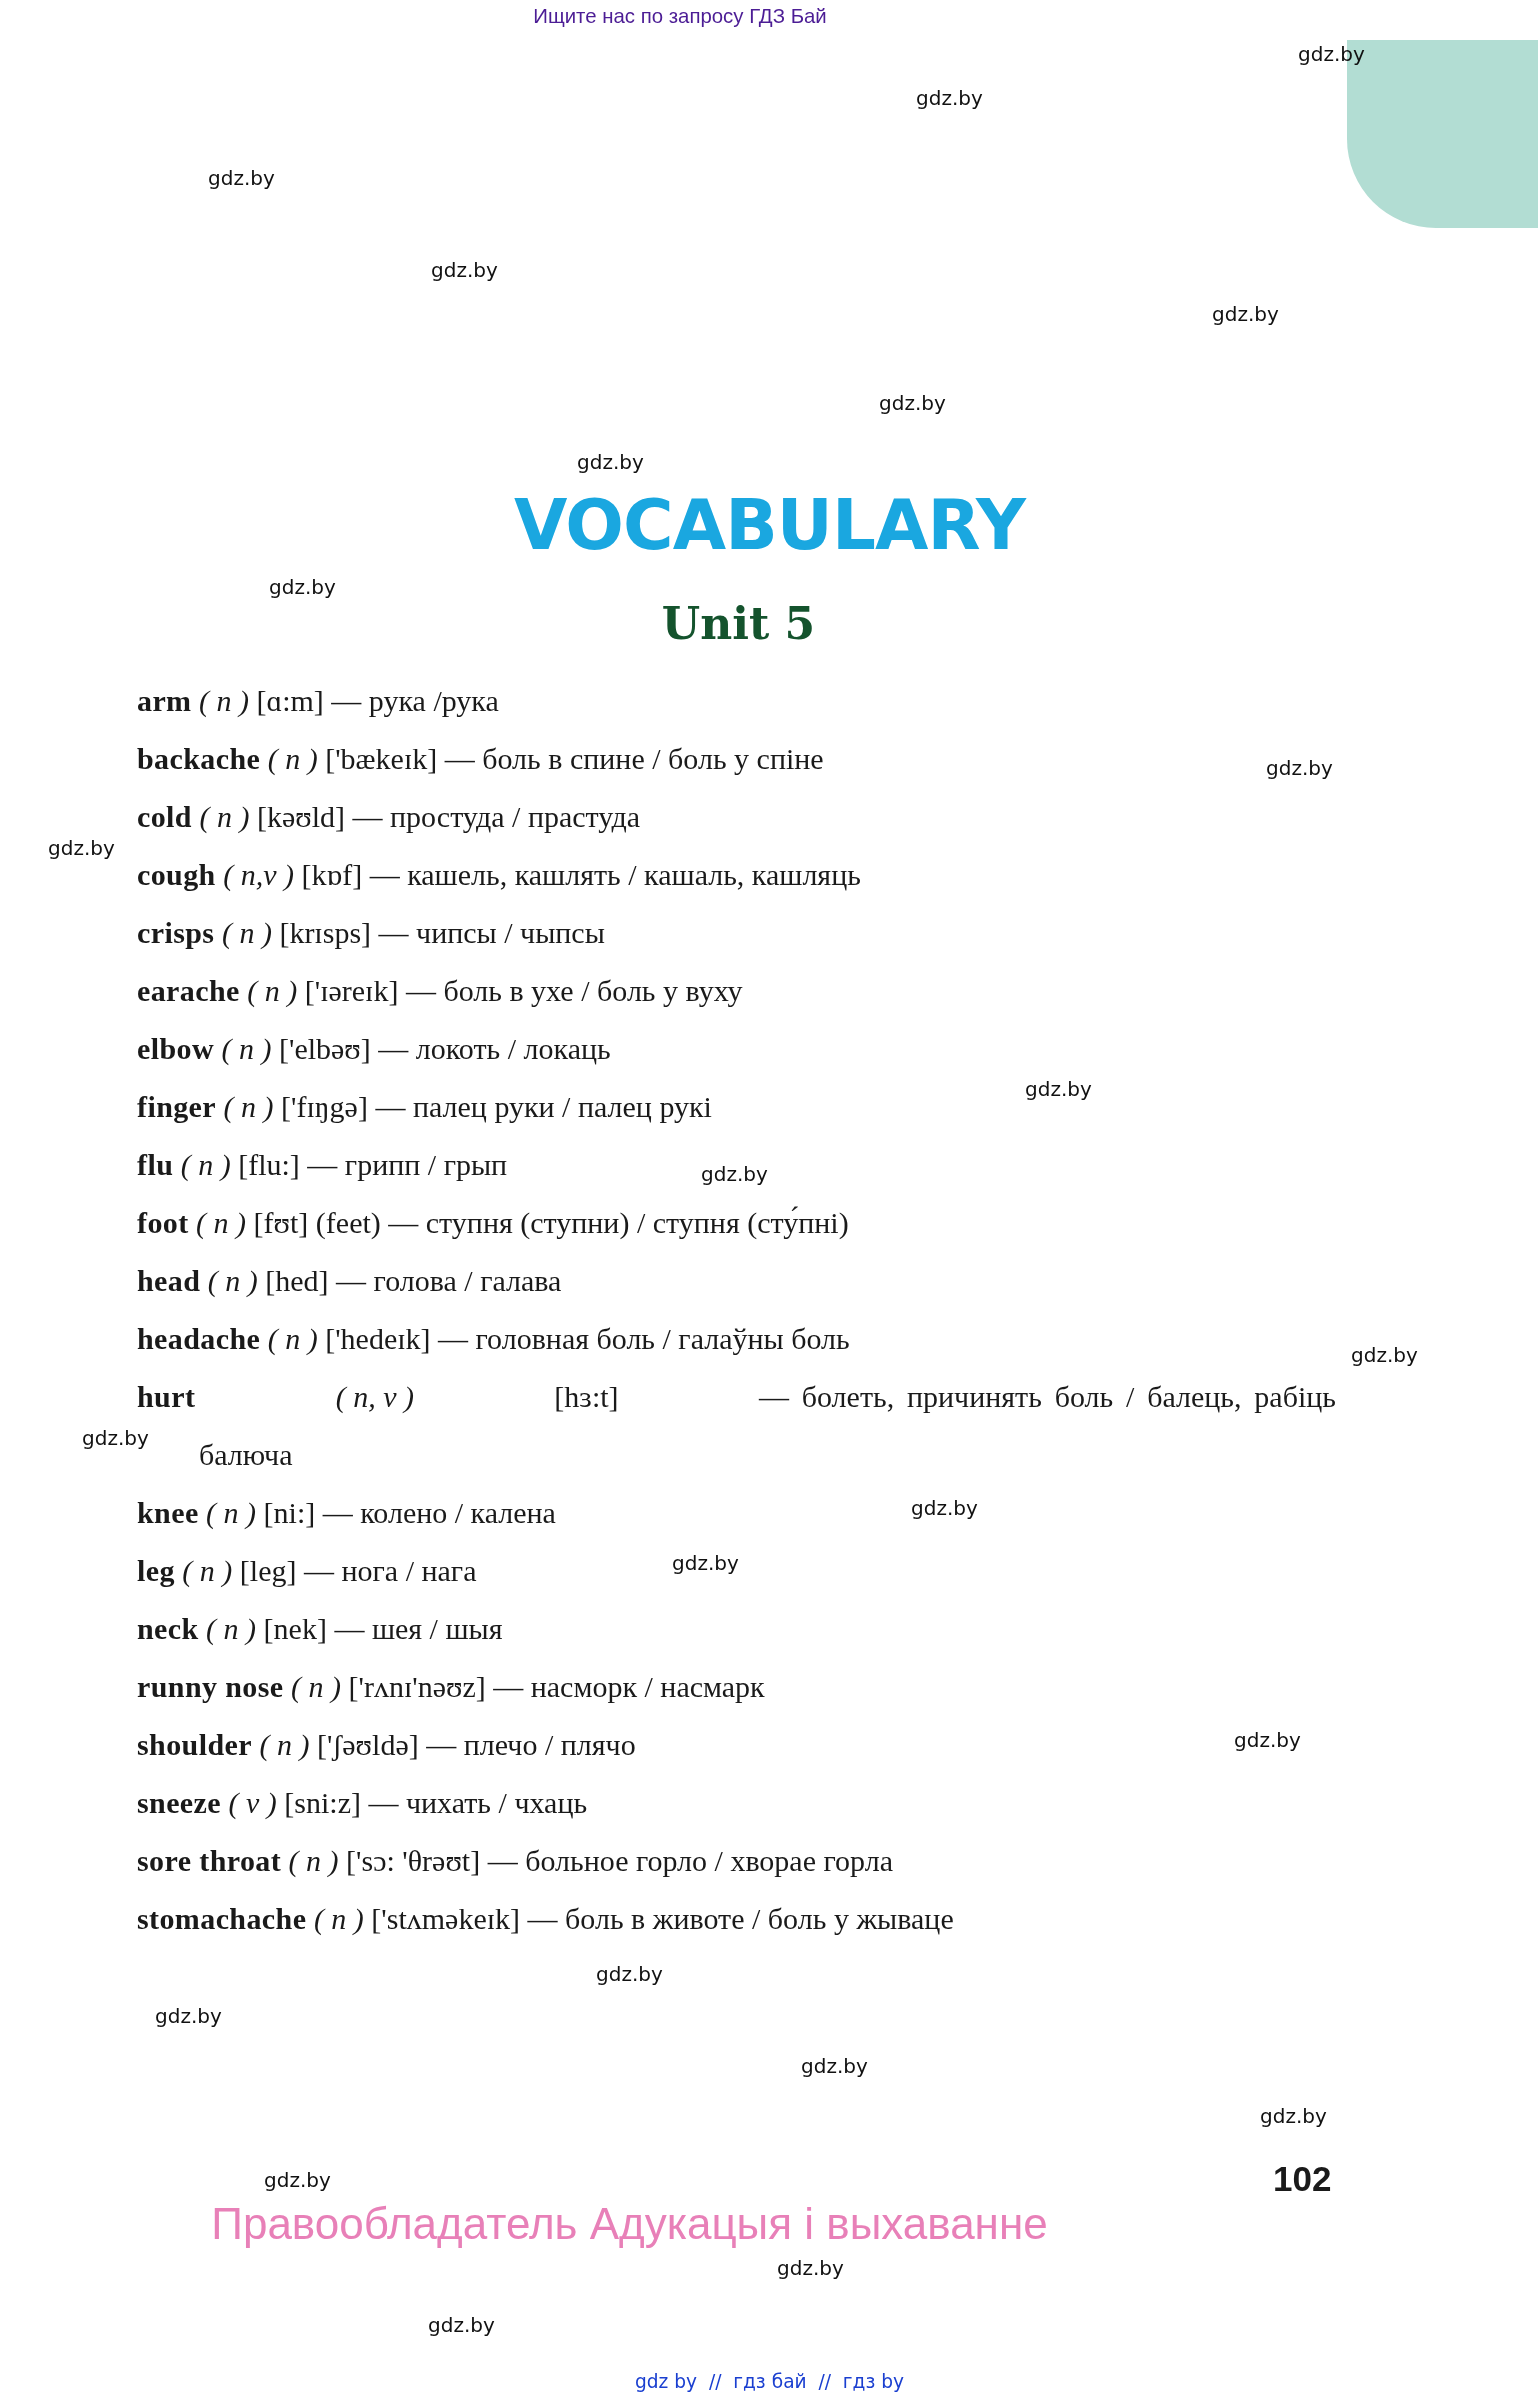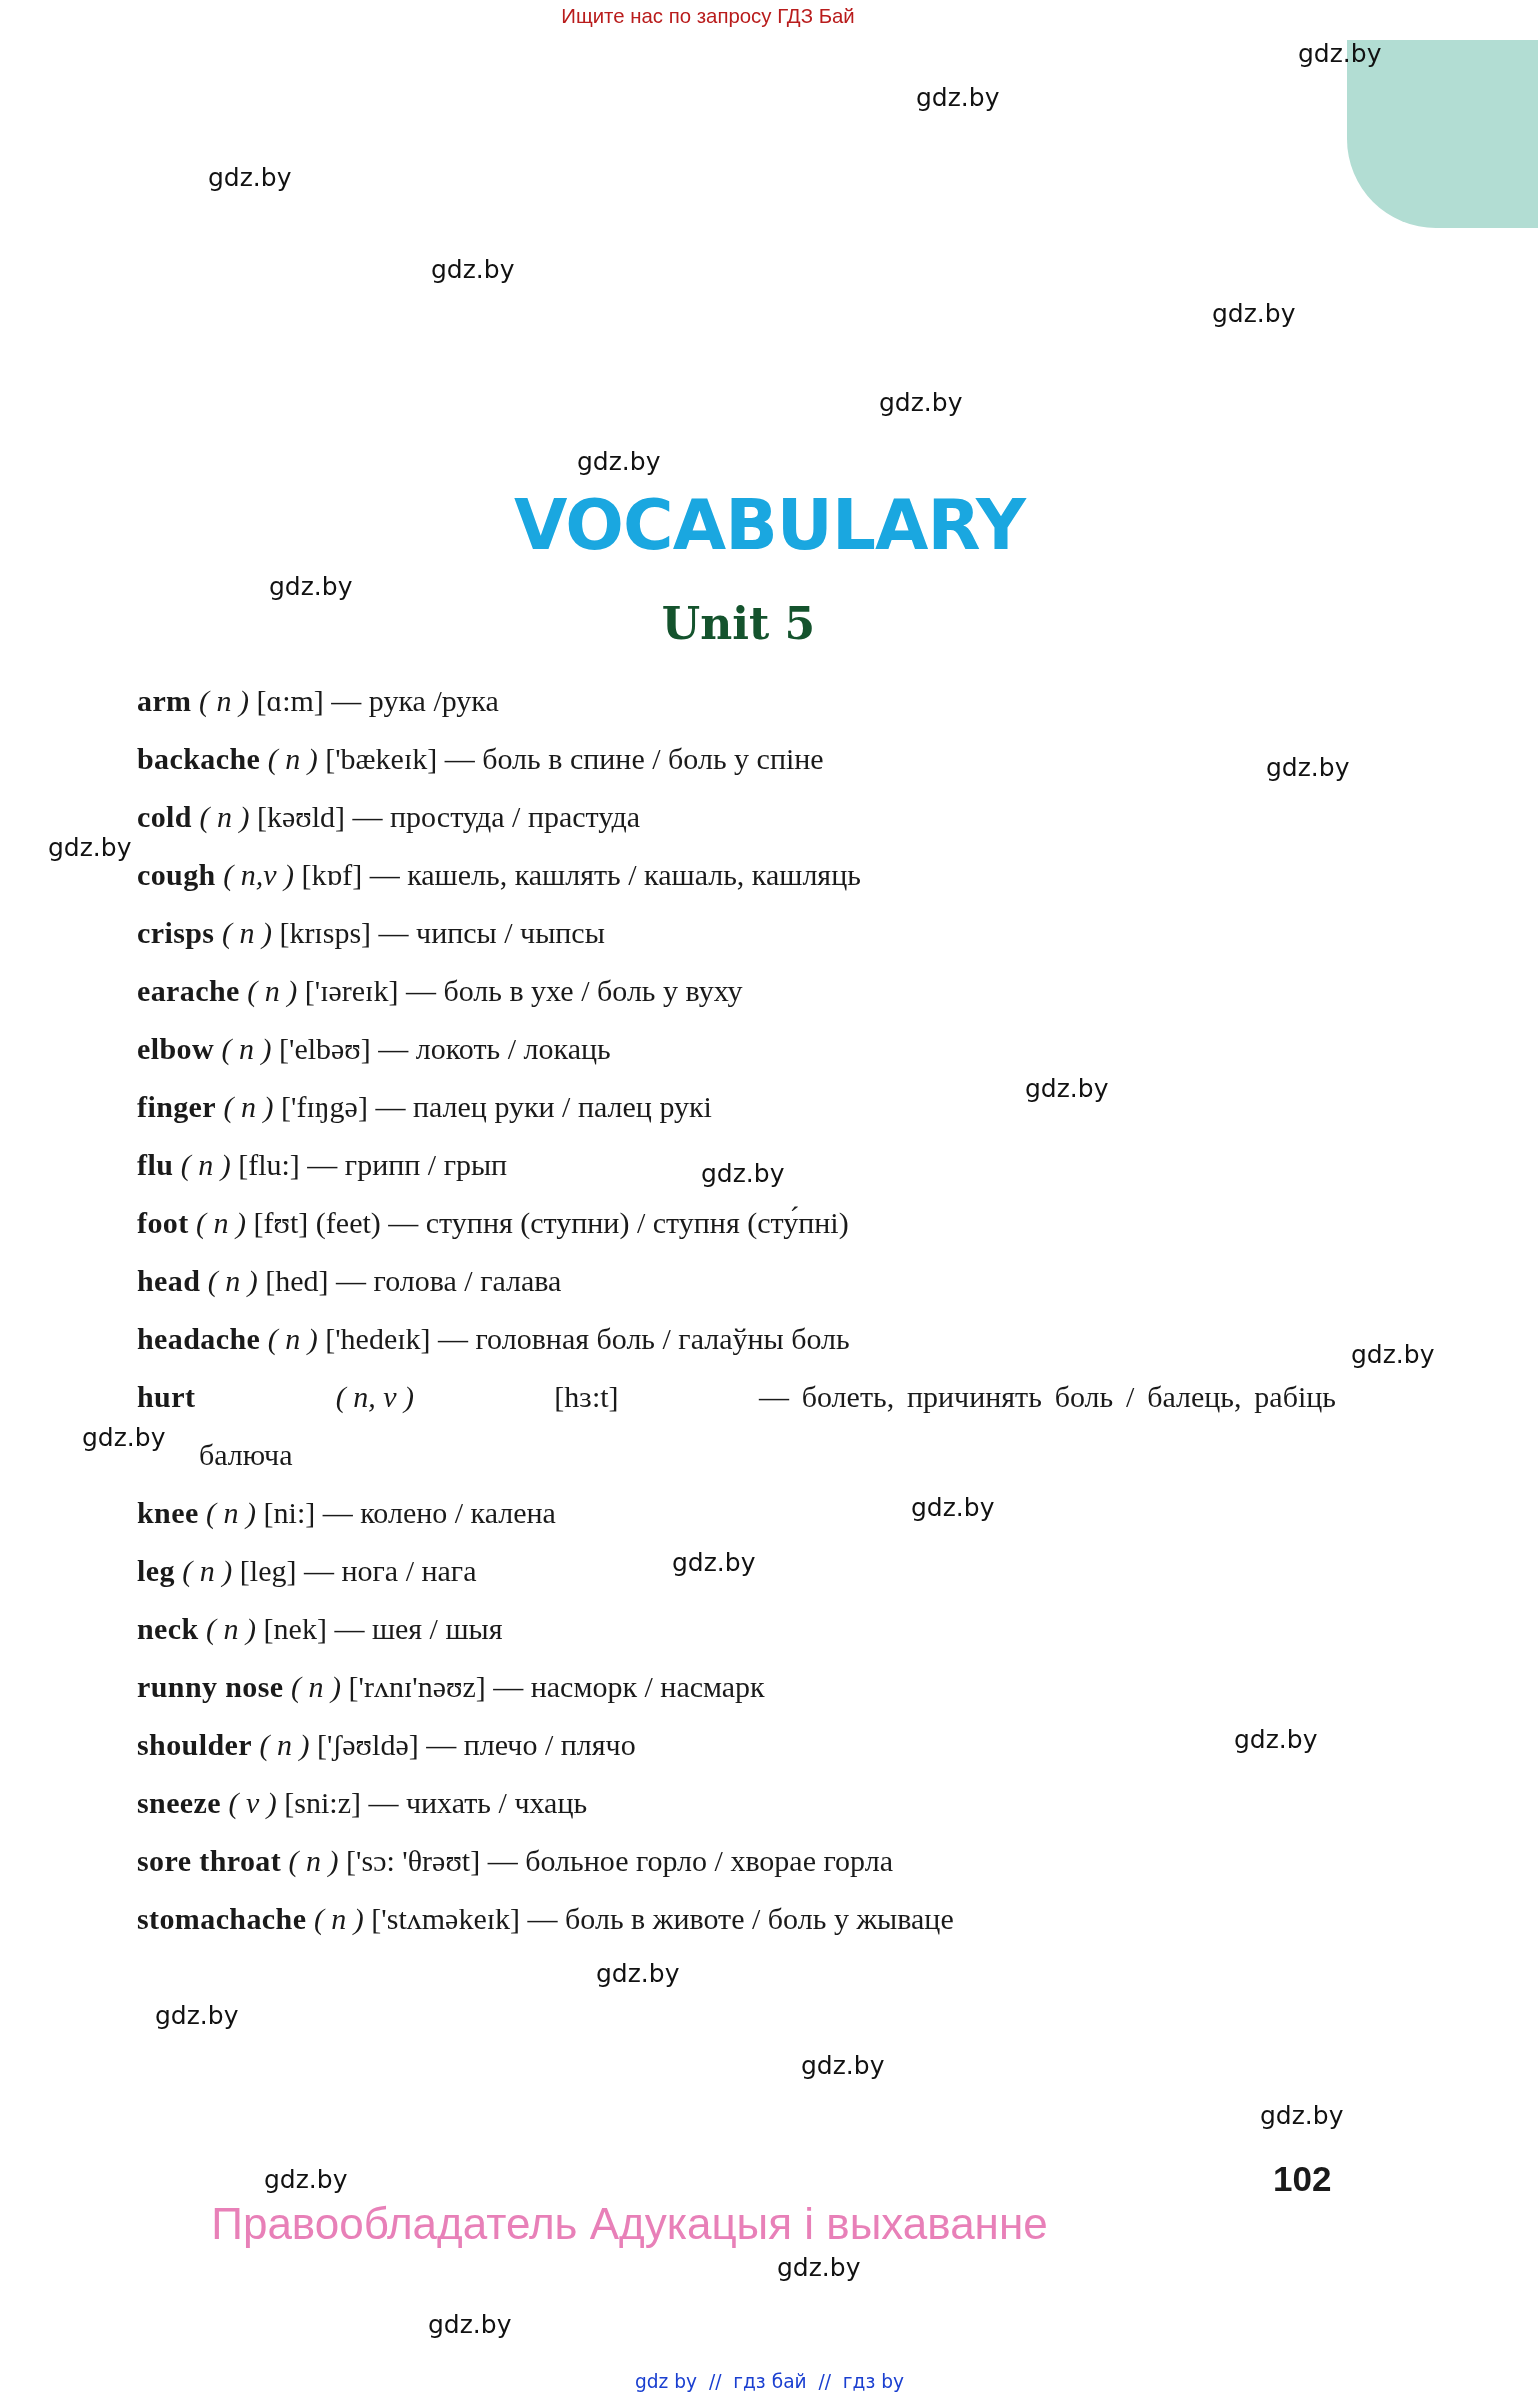--- a/index.html
+++ b/index.html
@@ -1,29 +1,28 @@
 <!DOCTYPE html>
 <html style="font-size:14px"><head>
 <meta charset="utf-8">
 <style>
   html, body { margin: 0; padding: 0; background: #ffffff; }
   body { width: 1539px; height: 2401px; position: relative; overflow: hidden; }
   .abs { position: absolute; }
   .topbar {
     left: 0; width: 1360px; top: 3.5px; text-align: center;
     font-family: "Liberation Sans", sans-serif; font-size: 20.4px; line-height: 25px;
-    color: #b91c1c;
-    padding-left: 28px;
+    color: #4c1d95;
   }
   .tab {
     left: 1347px; top: 40px; width: 191px; height: 188px;
     background: #b2ddd3; border-bottom-left-radius: 89px;
   }
   .wm {
-    font-family: "DejaVu Sans", sans-serif; font-size: 25px; line-height: 26.6px;
+    font-family: "DejaVu Sans", sans-serif; font-size: 20px; line-height: 26.6px;
     color: #111111; white-space: nowrap; z-index: 5;
   }
   .title {
     left: 0; width: 1539px; text-align: center; top: 493px;
     font-family: "DejaVu Sans", sans-serif; font-weight: bold; font-size: 69px;
     line-height: 64px; color: #1aa7e0; letter-spacing: -0.9px;
   }
   .subtitle {
     left: 0; width: 1477px; text-align: center; top: 596px;
     font-family: "DejaVu Serif", serif; font-weight: bold; font-size: 44px;

